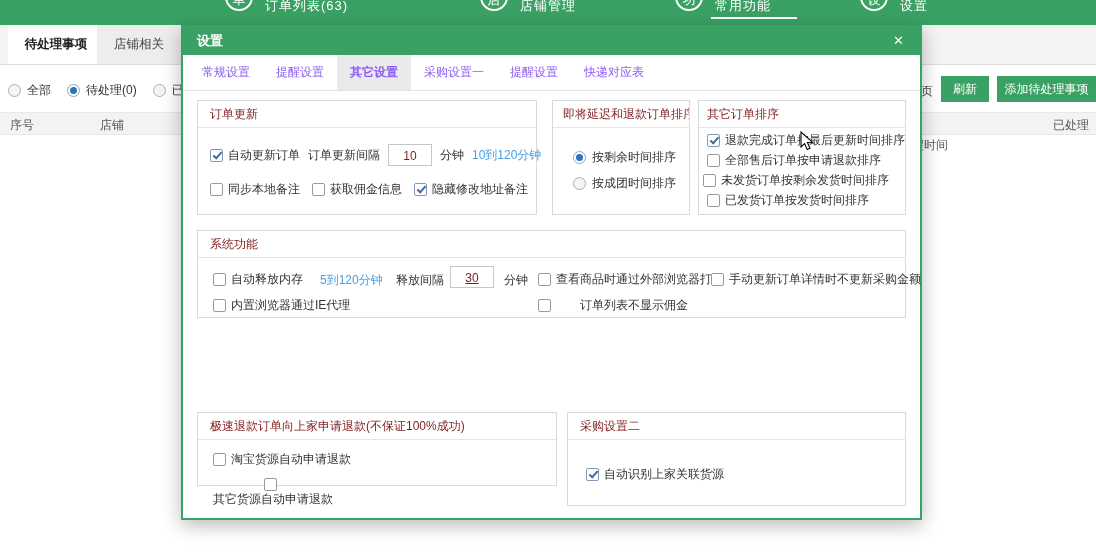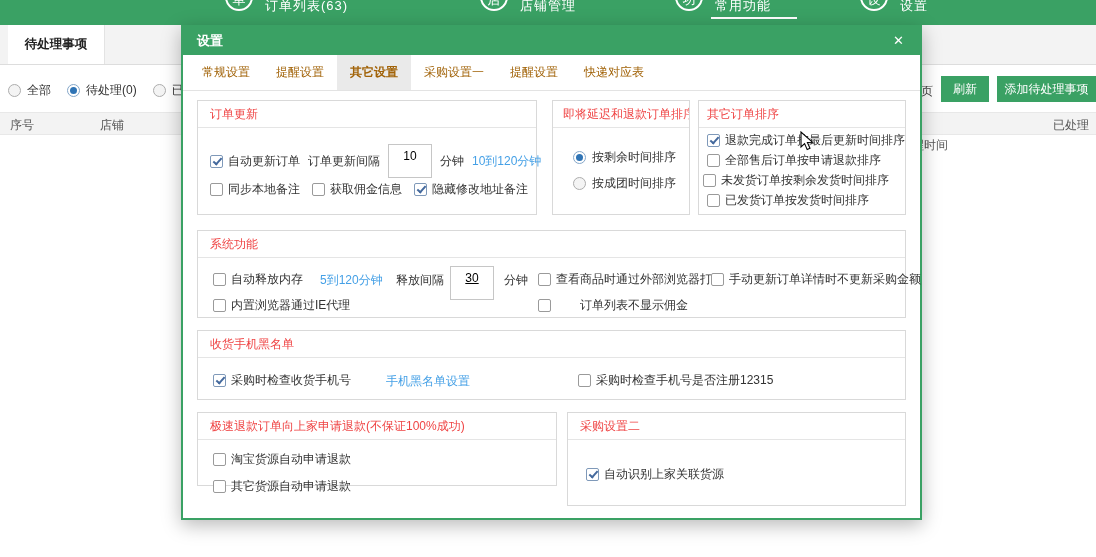--- a/index.html
+++ b/index.html
@@ -27,32 +27,32 @@
   .bg-th{position:absolute;top:4px;}
   
   .cb{display:inline-block;flex:0 0 auto;width:13px;height:13px;border:1px solid #9a9a9a;border-radius:2px;background:#fff;box-sizing:border-box;position:relative;margin-right:5px;vertical-align:-2px;}
   .cb.on{border-color:#7f99b9;}
   .cb.on::after{content:"";position:absolute;left:2px;top:2px;width:7px;height:3px;
     border-left:2px solid #44699d;border-bottom:2px solid #44699d;transform:rotate(-48deg);}
   .rd{display:inline-block;flex:0 0 auto;width:13px;height:13px;border:1px solid #adadad;border-radius:50%;background:#f4f4f4;box-sizing:border-box;position:relative;margin-right:6px;vertical-align:-2px;}
   .rd.on{background:#fff;border-color:#85a7c9;}
   .rd.on::after{content:"";position:absolute;left:2px;top:2px;width:7px;height:7px;border-radius:50%;background:#2f74b5;}
   .link{color:#45a0e6;cursor:pointer;white-space:nowrap;}
-  .num-input{display:inline-block;width:44px;height:34px;line-height:22px;border:1px solid #c6c6c6;background:#fff;text-align:center;box-sizing:border-box;color:#000000;}
+  .num-input{display:inline-block;width:44px;height:22px;line-height:22px;border:1px solid #c6c6c6;background:#fff;text-align:center;box-sizing:border-box;color:#7f1d1d;}
   
   .dialog{position:absolute;left:181px;top:25px;width:741px;height:495px;background:#fff;
     border:2px solid #3aa164;box-sizing:border-box;z-index:5;box-shadow:0 5px 18px rgba(0,0,0,0.28);}
   .dlg-header{position:absolute;left:0;top:0;right:0;height:28px;background:#3aa164;color:#fff;}
   .dlg-title{position:absolute;left:14px;top:0;line-height:28px;font-weight:bold;font-size:13px;}
   .dlg-close{position:absolute;right:16px;top:0;line-height:28px;font-size:13px;font-weight:bold;cursor:pointer;}
   .dlg-tabbar{position:absolute;left:0;top:28px;right:0;height:35px;border-bottom:1px solid #e3e3e3;display:flex;padding-left:6px;}
-  .dlg-tab{height:35px;line-height:35px;padding:0 13px;color:#a16207;cursor:pointer;white-space:nowrap;}
+  .dlg-tab{height:35px;line-height:35px;padding:0 13px;color:#8b5cf6;cursor:pointer;white-space:nowrap;}
   .dlg-tab.active{background:#eaeaea;font-weight:bold;}
   .sec{position:absolute;border:1px solid #d9d9d9;background:#fff;box-sizing:border-box;}
-  .sec-title{height:26px;line-height:26px;padding-left:12px;border-bottom:1px solid #e5e5e5;color:#ef4444;white-space:nowrap;overflow:hidden;}
+  .sec-title{height:26px;line-height:26px;padding-left:12px;border-bottom:1px solid #e5e5e5;color:#7f1d1d;white-space:nowrap;overflow:hidden;}
   .crow{display:inline-flex;align-items:center;white-space:nowrap;cursor:default;}
   .abs{position:absolute;}
   .flexrow{display:flex;align-items:center;white-space:nowrap;}
   
   .mouse{position:absolute;z-index:9;}
 </style>
 </head>
 <body>
 
 <div class="topbar">
@@ -70,20 +70,21 @@
     <span class="nav-underline"></span>
   </div>
   <div class="nav-item" style="left:860px;">
     <span class="nav-circle">设</span>
     <span class="nav-label">设置</span>
   </div>
 </div>
 
 <div class="bg-tabstrip">
   <div class="bg-tab active" style="left:0;width:96px;margin-left:8px;">待处理事项</div>
+  <div class="bg-tab inactive" style="left:97px;width:84px;">店铺相关</div>
 </div>
 
 <div class="filter-row">
   <span class="filter-item">
     <span class="rd"></span>
     <span>全部</span>
   </span>
   <span class="filter-item">
     <span class="rd on"></span>
     <span>待处理(0)</span>
@@ -201,40 +202,28 @@
     <label class="crow abs" style="left:15px;top:66px;">
       <span class="cb"></span>
       <span>内置浏览器通过IE代理</span>
     </label>
     <label class="crow abs" style="left:340px;top:66px;gap:24px;">
       <span class="cb"></span>
       <span>订单列表不显示佣金</span>
     </label>
   </div>
 
-  <div class="sec" style="left:14px;top:303px;width:709px;height:70px;">
-    <div class="sec-title">收货手机黑名单</div>
-    <label class="crow abs" style="left:15px;top:41px;">
-      <span class="cb on"></span>
-      <span>采购时检查收货手机号</span>
-    </label>
-    <span class="link abs" style="left:188px;top:42px;">手机黑名单设置</span>
-    <label class="crow abs" style="left:380px;top:41px;">
-      <span class="cb"></span>
-      <span>采购时检查手机号是否注册12315</span>
-    </label>
-  </div>
 
   <div class="sec" style="left:14px;top:385px;width:360px;height:74px;">
     <div class="sec-title">极速退款订单向上家申请退款(不保证100%成功)</div>
     <label class="crow abs" style="left:15px;top:38px;align-items:center;">
       <span class="cb"></span>
       <span>淘宝货源自动申请退款</span>
     </label>
-    <label class="crow abs" style="left:15px;top:65px;">
+    <label class="crow abs" style="left:15px;top:65px;flex-direction:column;">
       <span class="cb"></span>
       <span>其它货源自动申请退款</span>
     </label>
   </div>
 
   <div class="sec" style="left:384px;top:385px;width:339px;height:94px;">
     <div class="sec-title">采购设置二</div>
     <label class="crow abs" style="left:18px;top:53px;">
       <span class="cb on"></span>
       <span>自动识别上家关联货源</span>

